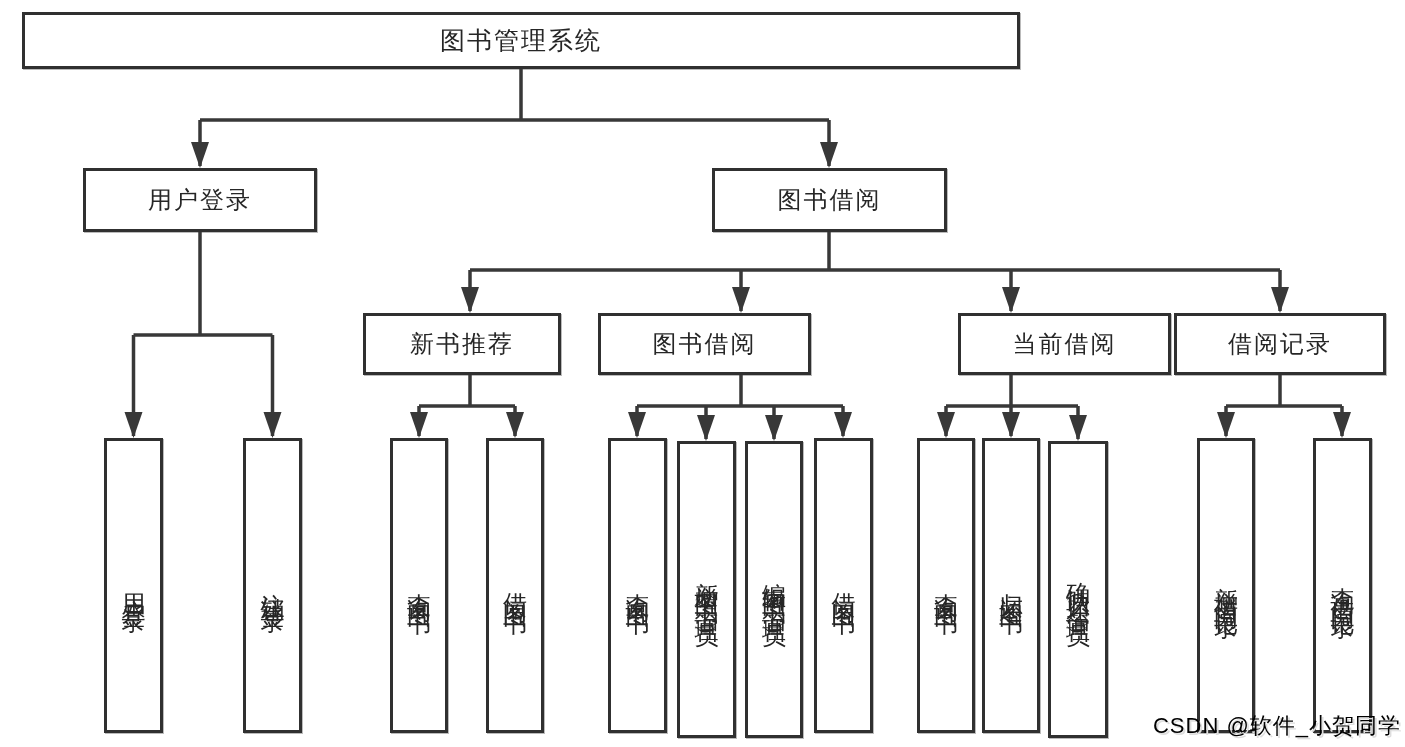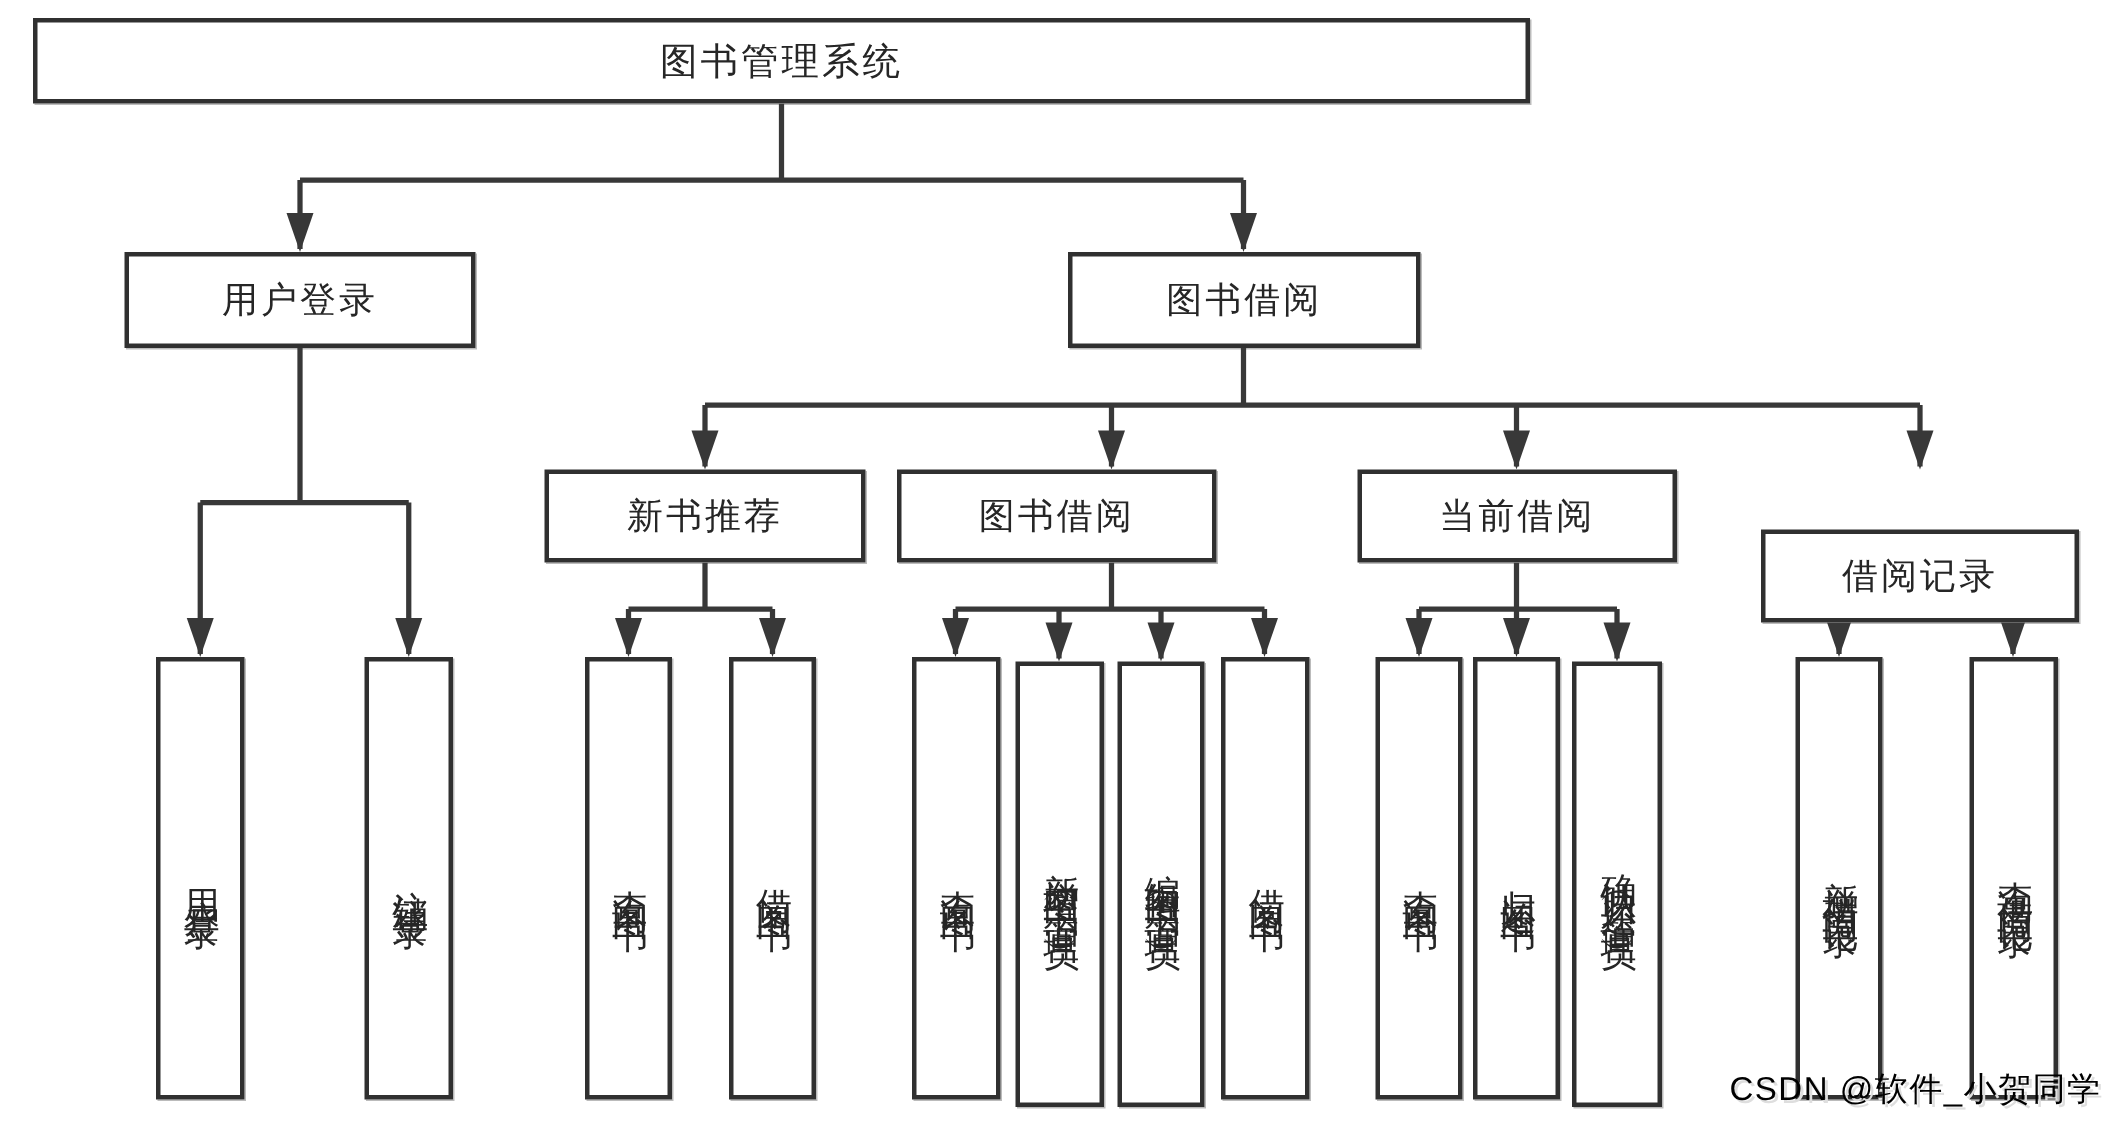--- a/index.html
+++ b/index.html
@@ -80,30 +80,30 @@
     <span>图书管理系统</span>
   </div>
 
   <div class="node hnode" style="left:83px;top:168px;width:234px;height:64px;">
     <span>用户登录</span>
   </div>
   <div class="node hnode" style="left:712px;top:168px;width:235px;height:64px;">
     <span>图书借阅</span>
   </div>
 
-  <div class="node hnode" style="left:363px;top:313px;width:214px;height:62px;">
+  <div class="node hnode" style="left:363px;top:313px;width:198px;height:62px;">
     <span>新书推荐</span>
   </div>
   <div class="node hnode" style="left:598px;top:313px;width:213px;height:62px;">
     <span>图书借阅</span>
   </div>
-  <div class="node hnode" style="left:905px;top:313px;width:213px;height:62px;">
+  <div class="node hnode" style="left:958px;top:313px;width:213px;height:62px;">
     <span>当前借阅</span>
   </div>
-  <div class="node hnode" style="left:1174px;top:313px;width:212px;height:62px;margin-top:40px;">
+  <div class="node hnode" style="left:1174px;top:313px;width:212px;height:62px;">
     <span>借阅记录</span>
   </div>
 
   <div class="node leaf" style="left:104px;top:438px;width:59px;height:295px;">
     <span>用户登录</span>
   </div>
   <div class="node leaf" style="left:243px;top:438px;width:59px;height:295px;">
     <span>注销登录</span>
   </div>
 

